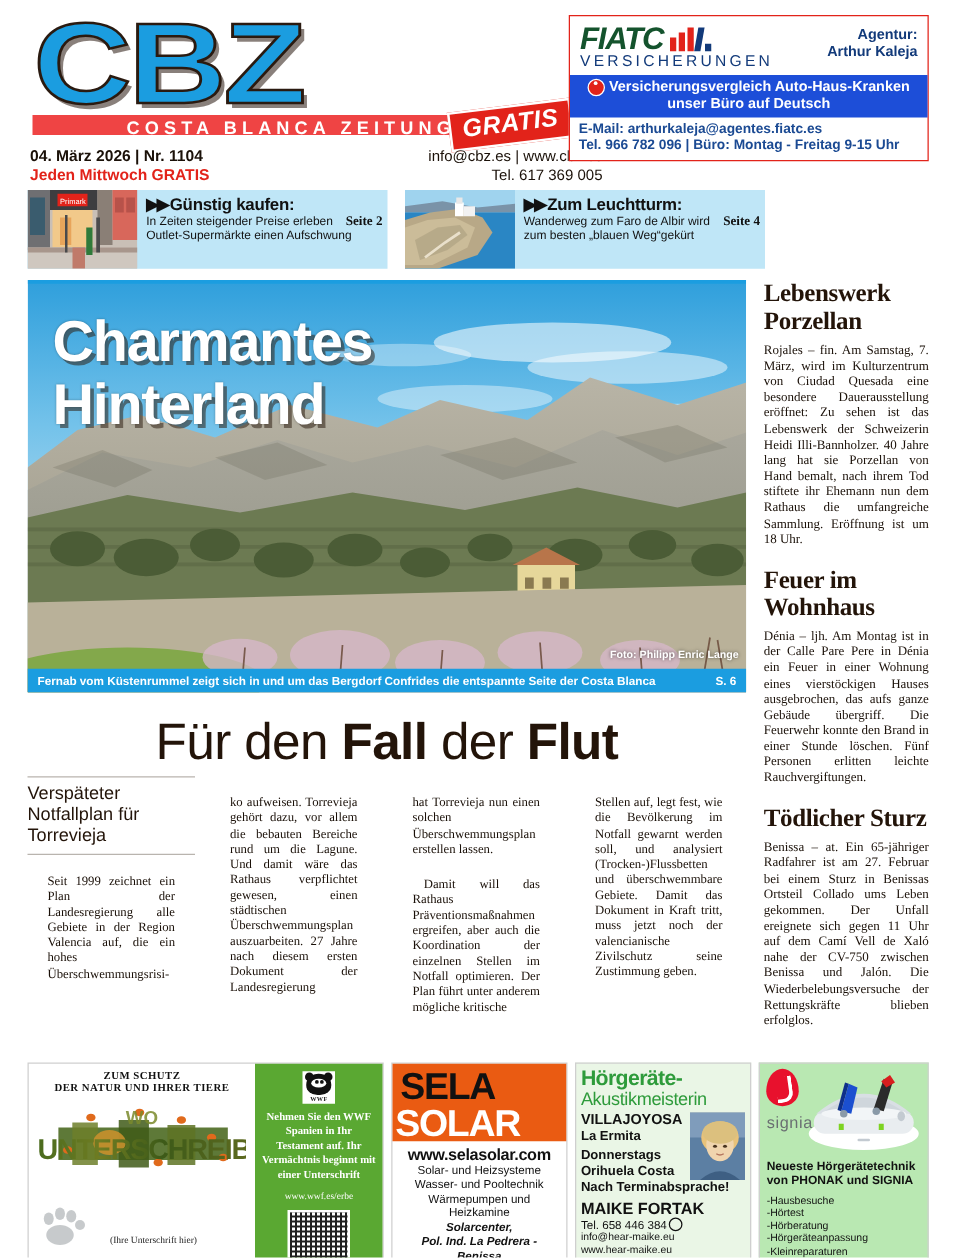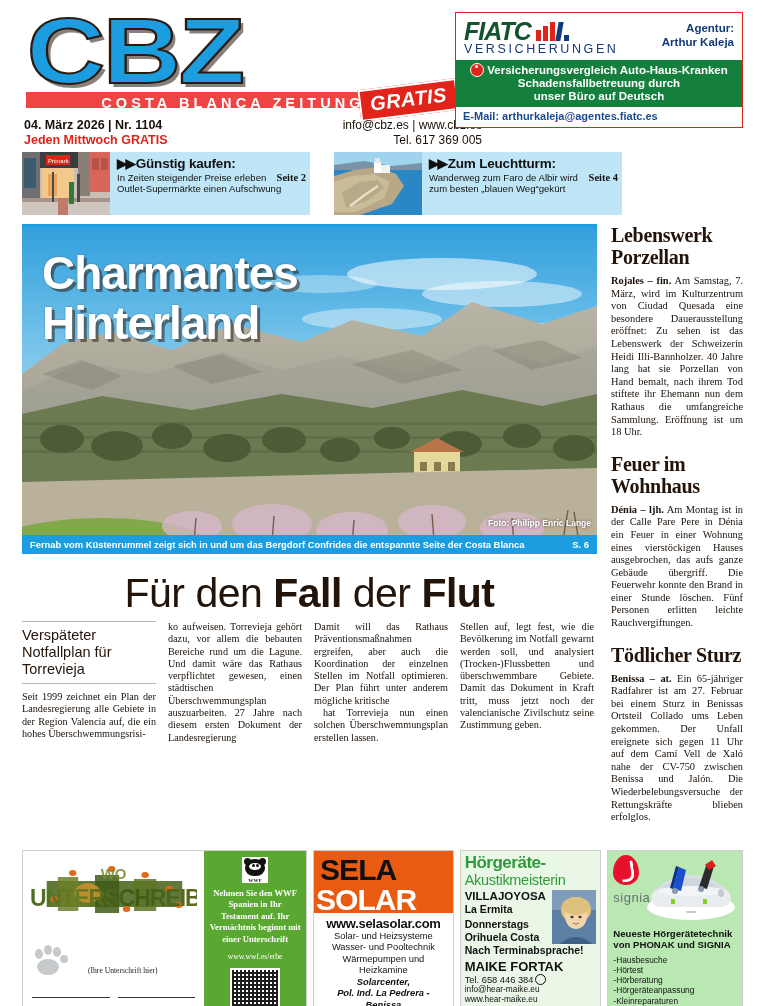--- a/index.html
+++ b/index.html
@@ -49,29 +49,29 @@
   .fiatc-name{font-size:25px;font-weight:bold;font-style:italic;color:#14532d;letter-spacing:-1px;display:flex;align-items:center;}
   .fiatc-mark{display:inline-block;margin-left:5px;position:relative;width:34px;height:19px;}
   .fiatc-mark i{position:absolute;bottom:0;width:5px;background:#e2231a;display:block;}
   .fiatc-mark i:nth-child(1){left:0;height:11px;}
   .fiatc-mark i:nth-child(2){left:7px;height:15px;}
   .fiatc-mark i:nth-child(3){left:14px;height:19px;}
   .fiatc-mark i:nth-child(4){left:21px;height:19px;background:#123a7a;transform:skewX(-10deg);}
   .fiatc-mark i:nth-child(5){left:28px;height:6px;background:#123a7a;}
   .fiatc-sub{font-size:12.5px;color:#123a7a;letter-spacing:2.6px;font-weight:500;margin-top:-1px;}
   .fiatc-agency{text-align:right;font-size:11.5px;font-weight:bold;color:#123a7a;line-height:14px;padding-top:2px;}
-  .fiatc-band{background:#15803d;color:#fff;text-align:center;padding:3px 14px 4px;}
+  .fiatc-band{background:#1d4ed8;color:#fff;text-align:center;padding:3px 14px 4px;}
   .fiatc-band .l1{font-size:11.5px;font-weight:bold;display:flex;align-items:center;justify-content:center;gap:3px;}
   .fiatc-band .l2,.fiatc-band .l3{font-size:11.5px;font-weight:bold;line-height:13px;}
   .fiatc-seal{display:inline-block;width:12px;height:12px;border-radius:50%;background:#e2231a;border:1.3px solid #fff;position:relative;flex:0 0 auto;}
   .fiatc-seal::after{content:"";position:absolute;left:4.2px;top:1.6px;width:3px;height:3px;border-radius:50%;background:#fff;}
   .fiatc-foot{padding:3px 7px 4px;font-size:11px;font-weight:bold;color:#1b4a93;line-height:13.5px;}
 
   
-  .teasers{display:flex;gap:24px;margin-top:2px;}
+  .teasers{display:flex;gap:14px;margin-top:2px;}
   .teaser{display:flex;background:#bfe6f7;width:288px;height:63px;}
   .teaser-thumb{width:88px;height:63px;flex:0 0 auto;overflow:hidden;position:relative;}
   .teaser-txt{padding:3px 4px 0 7px;flex:1;}
   .teaser-title{font-size:13.5px;font-weight:bold;color:#111;letter-spacing:-.2px;margin-bottom:1px;}
   .teaser-title .arr{color:#111;letter-spacing:-2px;margin-right:2px;}
   .teaser-body{font-size:9.6px;line-height:11.3px;color:#111;}
   .teaser-page{float:right;font-weight:bold;font-family:"Liberation Serif",serif;font-size:10.5px;}
 
   
   .body-wrap{display:flex;gap:14px;margin-top:9px;}
@@ -99,30 +99,30 @@
   .flood-head{
     font-size:41px;line-height:48px;font-weight:300;color:#231409;margin:15px 0 4px;
     text-align:center;letter-spacing:-.5px;font-family:"Liberation Sans",sans-serif;
   }
   .flood-head b{font-weight:bold;}
   .flood-cols{display:flex;gap:12px;}
   .fc{width:134px;flex:0 0 auto;}
   .kicker-rule{border-top:1px solid #b9b4ae;margin-bottom:5px;}
   .kicker{font-size:14.5px;line-height:17px;font-weight:400;color:#231409;padding-bottom:5px;border-bottom:1px solid #b9b4ae;margin-bottom:7px;}
   .serif-body{font-family:"Liberation Serif",serif;font-size:10.2px;line-height:12.3px;text-align:justify;color:#1a1008;}
-  .serif-body p{margin:0;}
+  .serif-body p{margin:16px;}
   .serif-body p + p{text-indent:9px;}
 
   
   .side-head{
     font-family:"Liberation Serif",serif;font-weight:bold;font-size:20px;line-height:22px;
     color:#231409;margin:0 0 7px;letter-spacing:-.3px;
   }
   .side-body{font-family:"Liberation Serif",serif;font-size:10.4px;line-height:12.6px;color:#1a1008;text-align:justify;}
-  .side-body b{font-weight:bold;}
+  .side-body b{font-weight:normal;}
   .side-block{margin-bottom:14px;}
 
   
   .ads{display:flex;gap:6px;margin-top:12px;align-items:stretch;}
 
   .ad-wwf{width:288px;height:173px;border:1px solid #cfcfcf;display:flex;box-sizing:border-box;background:#fff;}
   .wwf-left{flex:1;padding:4px 5px;position:relative;}
   .wwf-slogan{text-align:center;font-family:"Liberation Serif",serif;font-weight:bold;font-size:8.6px;line-height:10.5px;letter-spacing:.4px;color:#111;}
   .wwf-art{height:70px;margin:4px 2px 0;position:relative;overflow:hidden;}
   .wwf-word{
@@ -233,25 +233,25 @@
         <div class="fiatc-agency">
           <div>Agentur:</div>
           <div>Arthur Kaleja</div>
         </div>
       </div>
       <div class="fiatc-band">
         <div class="l1">
           <span class="fiatc-seal"></span>
           <span>Versicherungsvergleich Auto-Haus-Kranken</span>
         </div>
-        <div class="l2">Schadensfallbetreuung durch</div>
         <div class="l3">unser Büro auf Deutsch</div>
       </div>
       <div class="fiatc-foot">
         <div>E-Mail: arthurkaleja@agentes.fiatc.es</div>
+        <div>Tel. 966 782 096 | Büro: Montag - Freitag  9-15 Uhr</div>
       </div>
     </div>
   </div>
 
   <div class="teasers">
 
     <div class="teaser">
       <div class="teaser-thumb">
         <svg width="88" height="63" viewBox="0 0 88 63" preserveAspectRatio="none">
           <rect width="88" height="63" fill="#c9bfb6"></rect>
@@ -429,22 +429,22 @@
               <p>Seit 1999 zeichnet ein Plan der Landesregierung alle Gebiete in der Region Valencia auf, die ein hohes Überschwemmungsrisi-</p>
             </div>
         </div>
         <div class="fc">
           <div class="serif-body">
               <p>ko aufweisen. Torrevieja gehört dazu, vor allem die bebauten Bereiche rund um die Lagune. Und damit wäre das Rathaus verpflichtet gewesen, einen städtischen Überschwemmungsplan auszuarbeiten. 27 Jahre nach diesem ersten Dokument der Landesregierung</p>
             </div>
         </div>
         <div class="fc">
           <div class="serif-body">
+            <p>hat Torrevieja nun einen solchen Überschwemmungsplan erstellen lassen.</p>
             <p>Damit will das Rathaus Präventionsmaßnahmen ergreifen, aber auch die Koordination der einzelnen Stellen im Notfall optimieren. Der Plan führt unter anderem mögliche kritische</p>
-            <p>hat Torrevieja nun einen solchen Überschwemmungsplan erstellen lassen.</p>
           </div>
         </div>
         <div class="fc">
           <div class="serif-body">
               <p>Stellen auf, legt fest, wie die Bevölkerung im Notfall gewarnt werden soll, und analysiert (Trocken-)Flussbetten und überschwemmbare Gebiete. Damit das Dokument in Kraft tritt, muss jetzt noch der valencianische Zivilschutz seine Zustimmung geben.</p>
             </div>
         </div>
       </div>
     </div>
 
@@ -470,20 +470,24 @@
           <b>Benissa – at.</b><span> Ein 65-jähriger Radfahrer ist am 27. Februar bei einem Sturz in Benissas Ortsteil Collado ums Leben gekommen. Der Unfall ereignete sich gegen 11 Uhr auf dem Camí Vell de Xaló nahe der CV-750 zwischen Benissa und Jalón. Die Wiederbelebungsversuche der Rettungskräfte blieben erfolglos.</span>
         </div>
       </div>
     </div>
   </div>
 
   <div class="ads">
 
     <div class="ad-wwf">
       <div class="wwf-left">
+        <div class="wwf-slogan">
+          <div>ZUM SCHUTZ</div>
+          <div>DER NATUR UND IHRER TIERE</div>
+        </div>
         <div class="wwf-art">
           <svg width="100%" height="70" viewBox="0 0 180 70" preserveAspectRatio="none">
             <rect width="180" height="70" fill="#ffffff"></rect>
             <rect x="18" y="22" width="146" height="26" fill="#4d6a22" opacity=".9"></rect>
             <rect x="30" y="18" width="22" height="34" fill="#6d7f2a" opacity=".85"></rect>
             <rect x="70" y="16" width="26" height="38" fill="#3f5a18" opacity=".85"></rect>
             <rect x="112" y="20" width="24" height="32" fill="#5e7324" opacity=".85"></rect>
             <ellipse cx="62" cy="34" rx="14" ry="10" fill="#c8902c" opacity=".9"></ellipse>
             <g fill="#e06a1c">
               <ellipse cx="46" cy="14" rx="4" ry="3"></ellipse>

